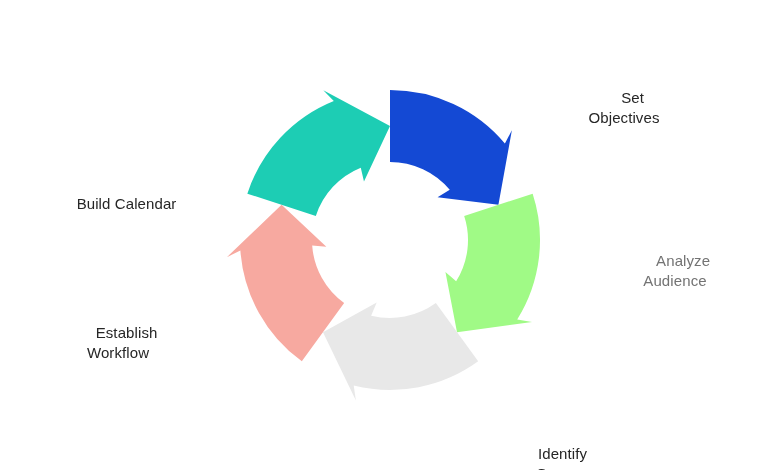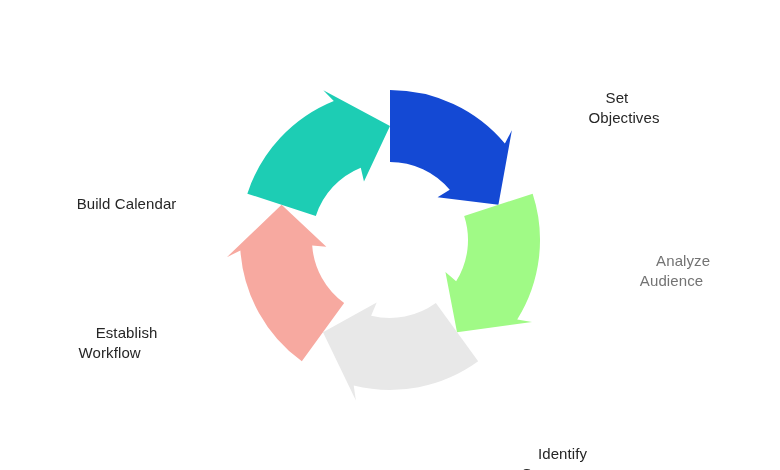--- a/index.html
+++ b/index.html
@@ -26,21 +26,21 @@
     width: 780px;
     height: 470px;
   }
   .node-label {
     position: absolute;
     color: #262626;
     font-size: 15px;
     line-height: 20px;
     font-family: "Liberation Sans", sans-serif;
     white-space: pre;
-    text-align: left;
+    text-align: center;
     letter-spacing: 0.1px;
   }
 </style>
 </head>
 <body>
 
 <div id="canvas">
 
   <svg id="cycle-svg" viewBox="0 0 780 470" xmlns="http://www.w3.org/2000/svg">
     <g id="segment-group">

